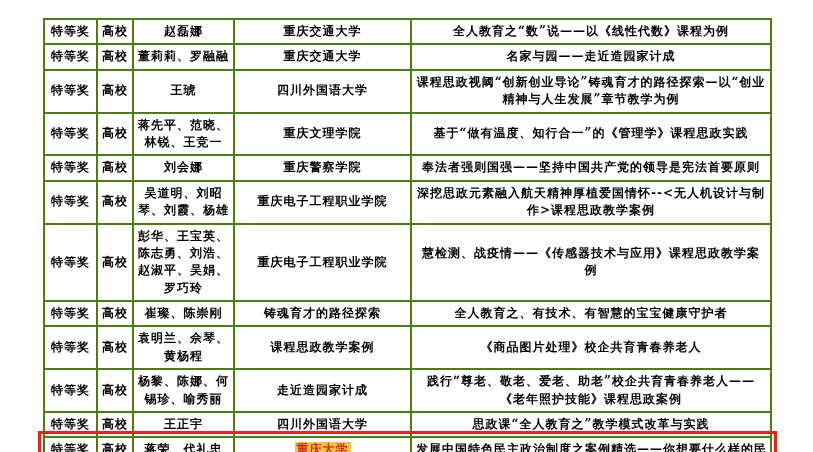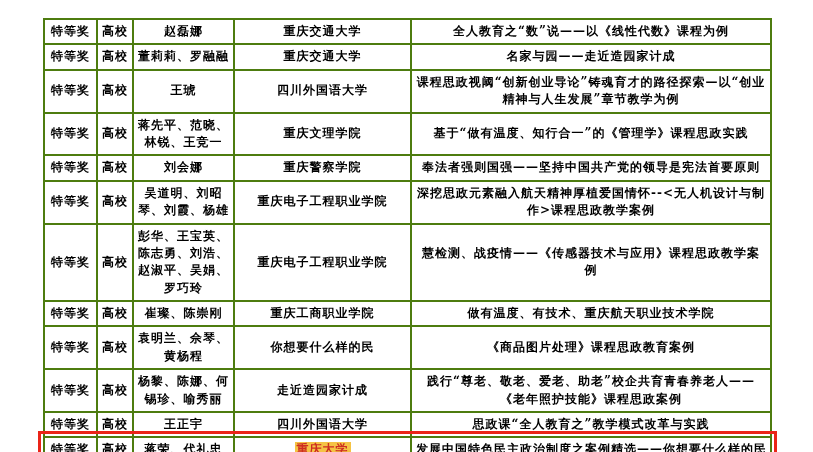--- a/index.html
+++ b/index.html
@@ -117,29 +117,29 @@
     <td>特等奖</td>
     <td>高校</td>
     <td>彭华、王宝英、陈志勇、刘浩、赵淑平、吴娟、罗巧玲</td>
     <td><span class="school-text">重庆电子工程职业学院</span></td>
     <td>慧检测、战疫情——《传感器技术与应用》课程思政教学案例</td>
   </tr>
         <tr>
     <td>特等奖</td>
     <td>高校</td>
     <td>崔璨、陈崇刚</td>
-    <td><span class="school-text">重庆工商职业学院</span></td>
-    <td>做有温度、有技术、重庆航天职业技术学院</td>
+    <td><span class="school-text">铸魂育才的路径探索</span></td>
+    <td>全人教育之、有技术、有智慧的宝宝健康守护者</td>
   </tr>
         <tr>
     <td>特等奖</td>
     <td>高校</td>
     <td>袁明兰、佘琴、黄杨程</td>
-    <td><span class="school-text">你想要什么样的民</span></td>
-    <td>《商品图片处理》课程思政教育案例</td>
+    <td><span class="school-text">课程思政教学案例</span></td>
+    <td>《商品图片处理》校企共育青春养老人</td>
   </tr>
         <tr>
     <td>特等奖</td>
     <td>高校</td>
     <td>杨黎、陈娜、何锡珍、喻秀丽</td>
     <td><span class="school-text">走近造园家计成</span></td>
     <td>践行“尊老、敬老、爱老、助老”校企共育青春养老人——《老年照护技能》课程思政案例</td>
   </tr>
         <tr>
     <td>特等奖</td>

